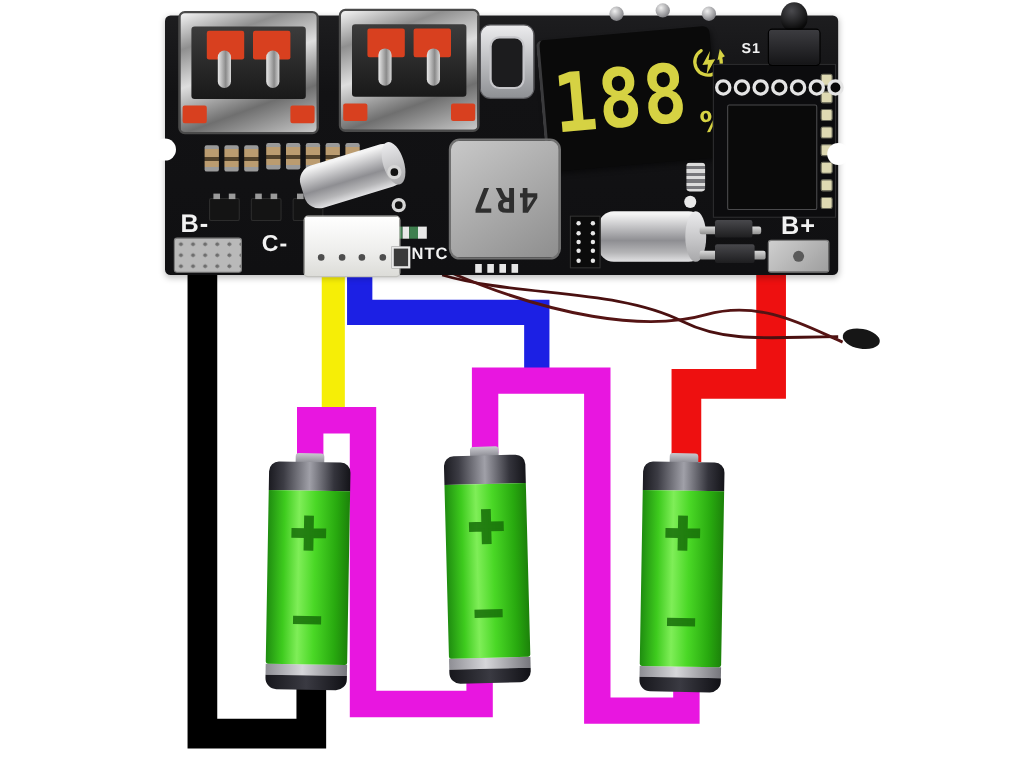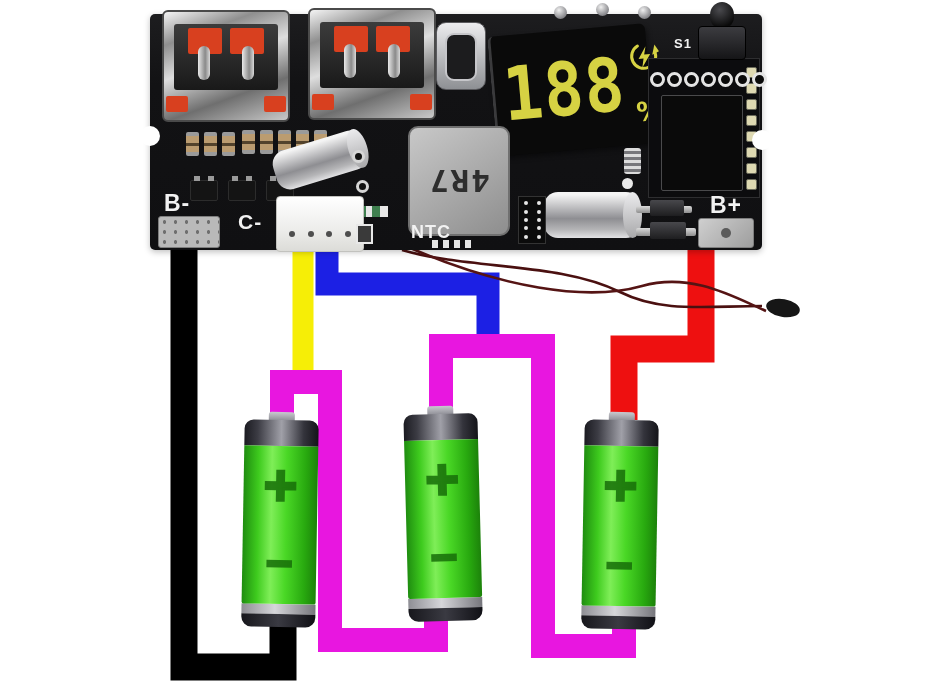--- a/index.html
+++ b/index.html
@@ -262,21 +262,21 @@
     <div class="blabel" style="left:88px;top:196px;font-size:21px;">C-</div>
     <div id="jst" style="left:126px;top:182px;width:88px;height:56px;">
       <div class="pins">
           <i></i>
           <i></i>
           <i></i>
           <i></i>
         </div>
     </div>
     <div id="ntcbox" style="left:206px;top:210px;width:13px;height:16px;"></div>
-    <div class="blabel" style="left:224px;top:208px;font-size:18px;padding-left:37px;">NTC</div>
+    <div class="blabel" style="left:224px;top:208px;font-size:15px;">NTC</div>
     <div class="blabel" style="left:560px;top:178px;font-size:23px;">B+</div>
     <div class="padplain" style="left:548px;top:204px;width:56px;height:30px;">
         <i></i>
       </div>
 
     <div class="notch" style="left:-10px;top:112px;"></div>
     <div class="notch" style="left:602px;top:116px;"></div>
     <div class="ticks" style="left:282px;top:226px;">
         <i></i>
         <i></i>

